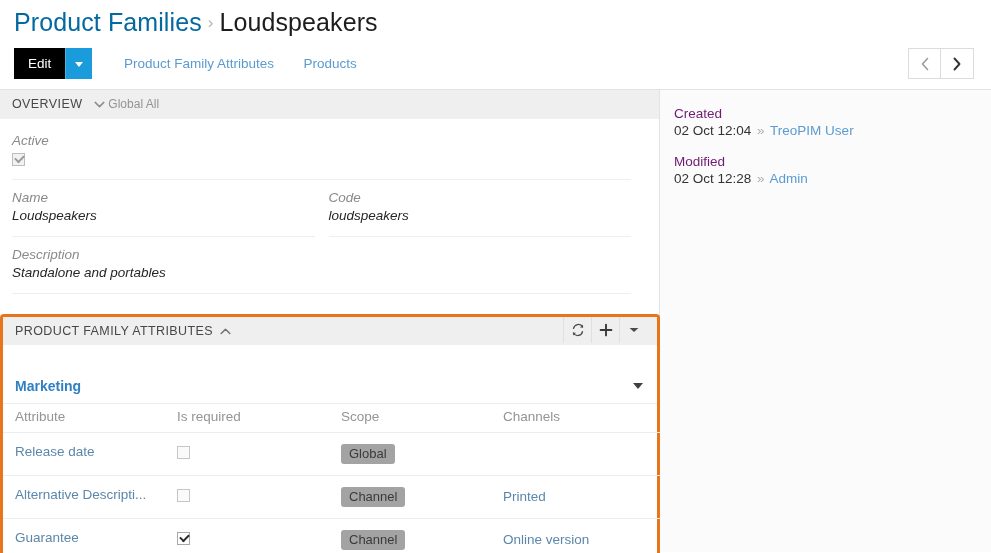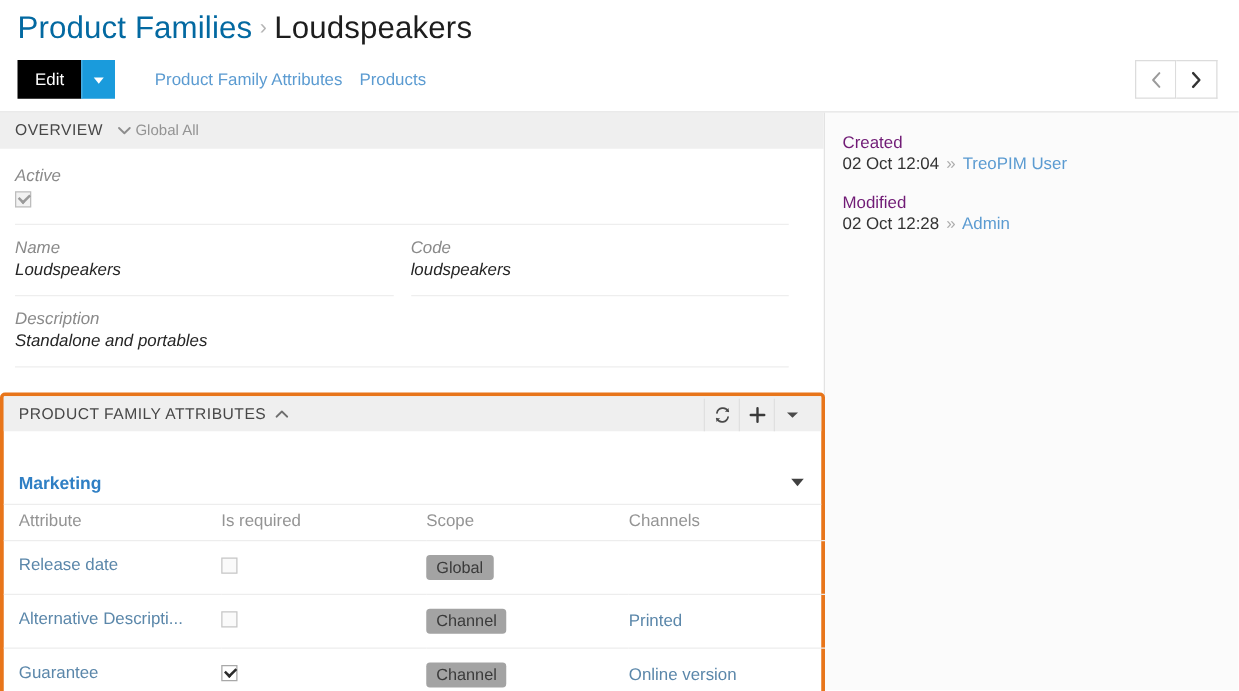--- a/index.html
+++ b/index.html
@@ -91,21 +91,21 @@
   #toolbar .tab-link {
     display: inline-block;
     vertical-align: middle;
     color: #5b9bd1;
     font-size: 13.5px;
     text-decoration: none;
     margin-left: 28px;
     line-height: 31px;
     cursor: pointer;
   }
-  #toolbar .tab-link.second { margin-left: 10px; }
+  #toolbar .tab-link.second { margin-left: 26px; }
 
   #nav-arrows {
     position: absolute;
     right: 17px;
     top: 10px;
     display: flex;
   }
   .nav-btn {
     width: 33px;
     height: 31px;
@@ -142,21 +142,21 @@
     background: #efefef;
     height: 29px;
     line-height: 29px;
     padding: 0 10px 0 12px;
     font-size: 12.5px;
     color: #474747;
     letter-spacing: 0.4px;
     white-space: nowrap;
     box-sizing: border-box;
     display: flex;
-    align-items: flex-end;
+    align-items: flex-start;
   }
   .panel-head .panel-title { text-transform: uppercase; }
   .panel-head .head-action {
     color: #949494;
     font-size: 12px;
     margin-left: 12px;
     cursor: pointer;
     display: inline-flex;
     align-items: center;
     letter-spacing: 0;

